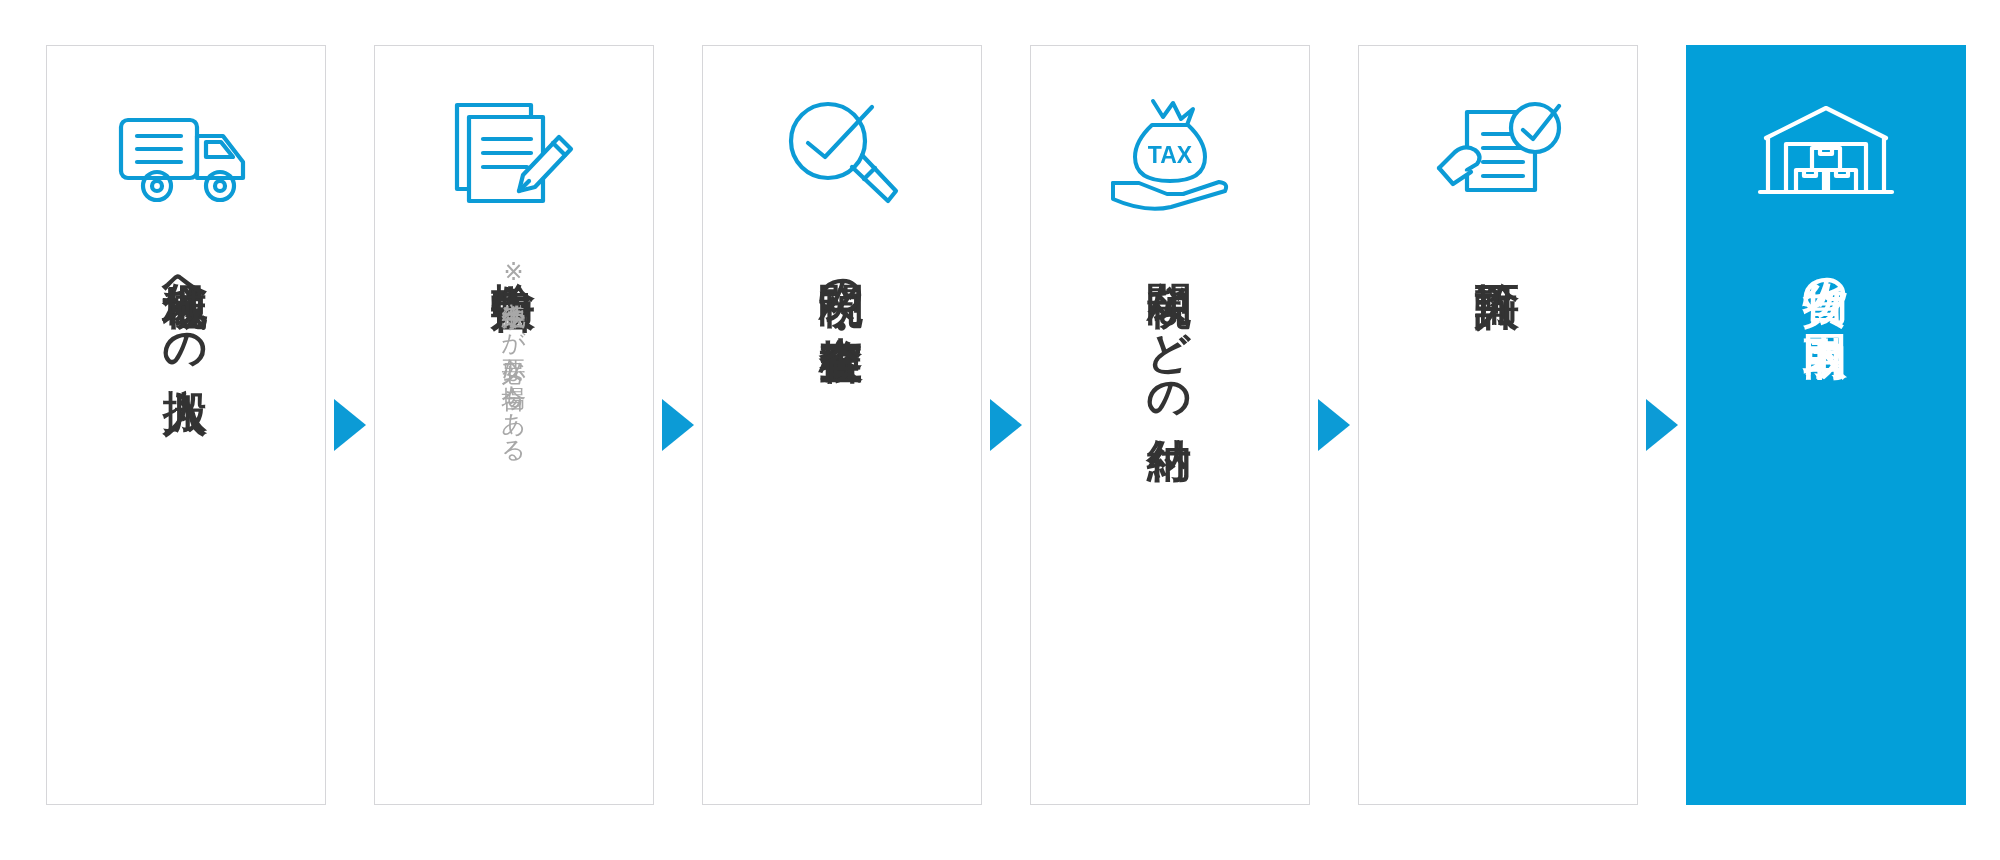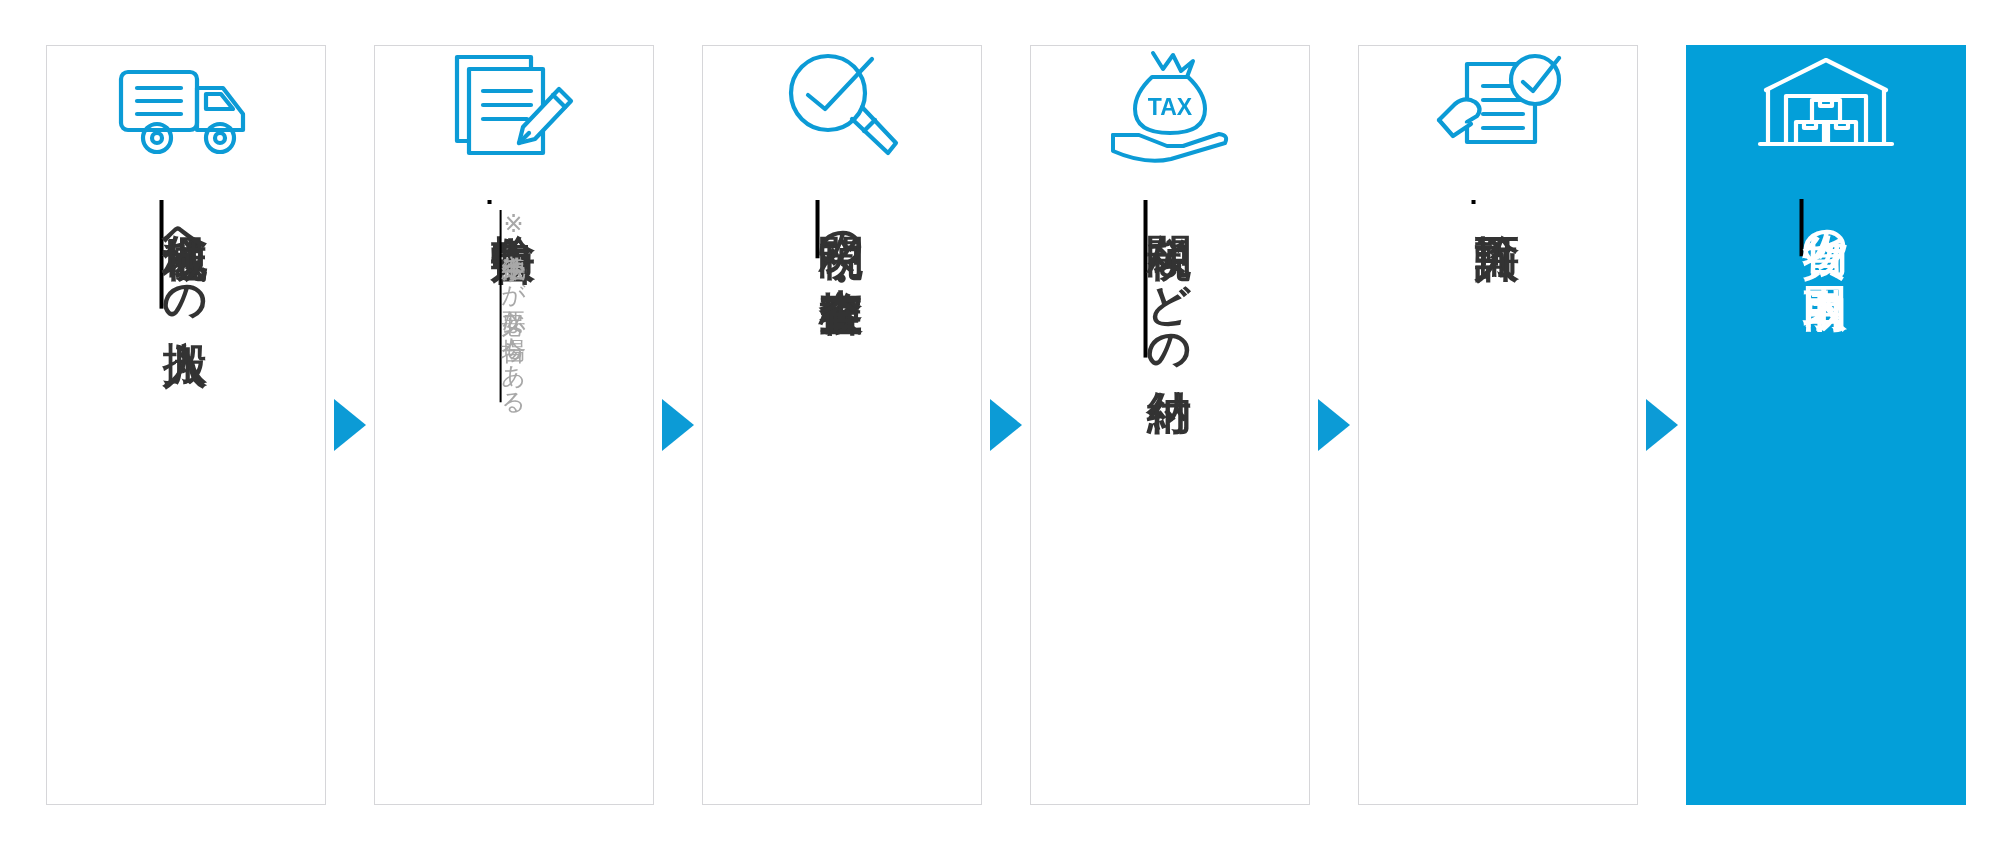--- a/index.html
+++ b/index.html
@@ -31,21 +31,21 @@
   .step {
     position: relative;
     width: 280px;
     flex: 0 0 280px;
     box-sizing: border-box;
     border: 1px solid #d6d6d9;
     background: #ffffff;
     display: flex;
     flex-direction: column;
     align-items: center;
-    text-decoration: underline;
+    padding-top: 48px;
   }
   .step.highlight {
     border: none;
     background: #039FD9;
   }
 
   
   .arrow-slot {
     flex: 0 0 48px;
     width: 48px;

